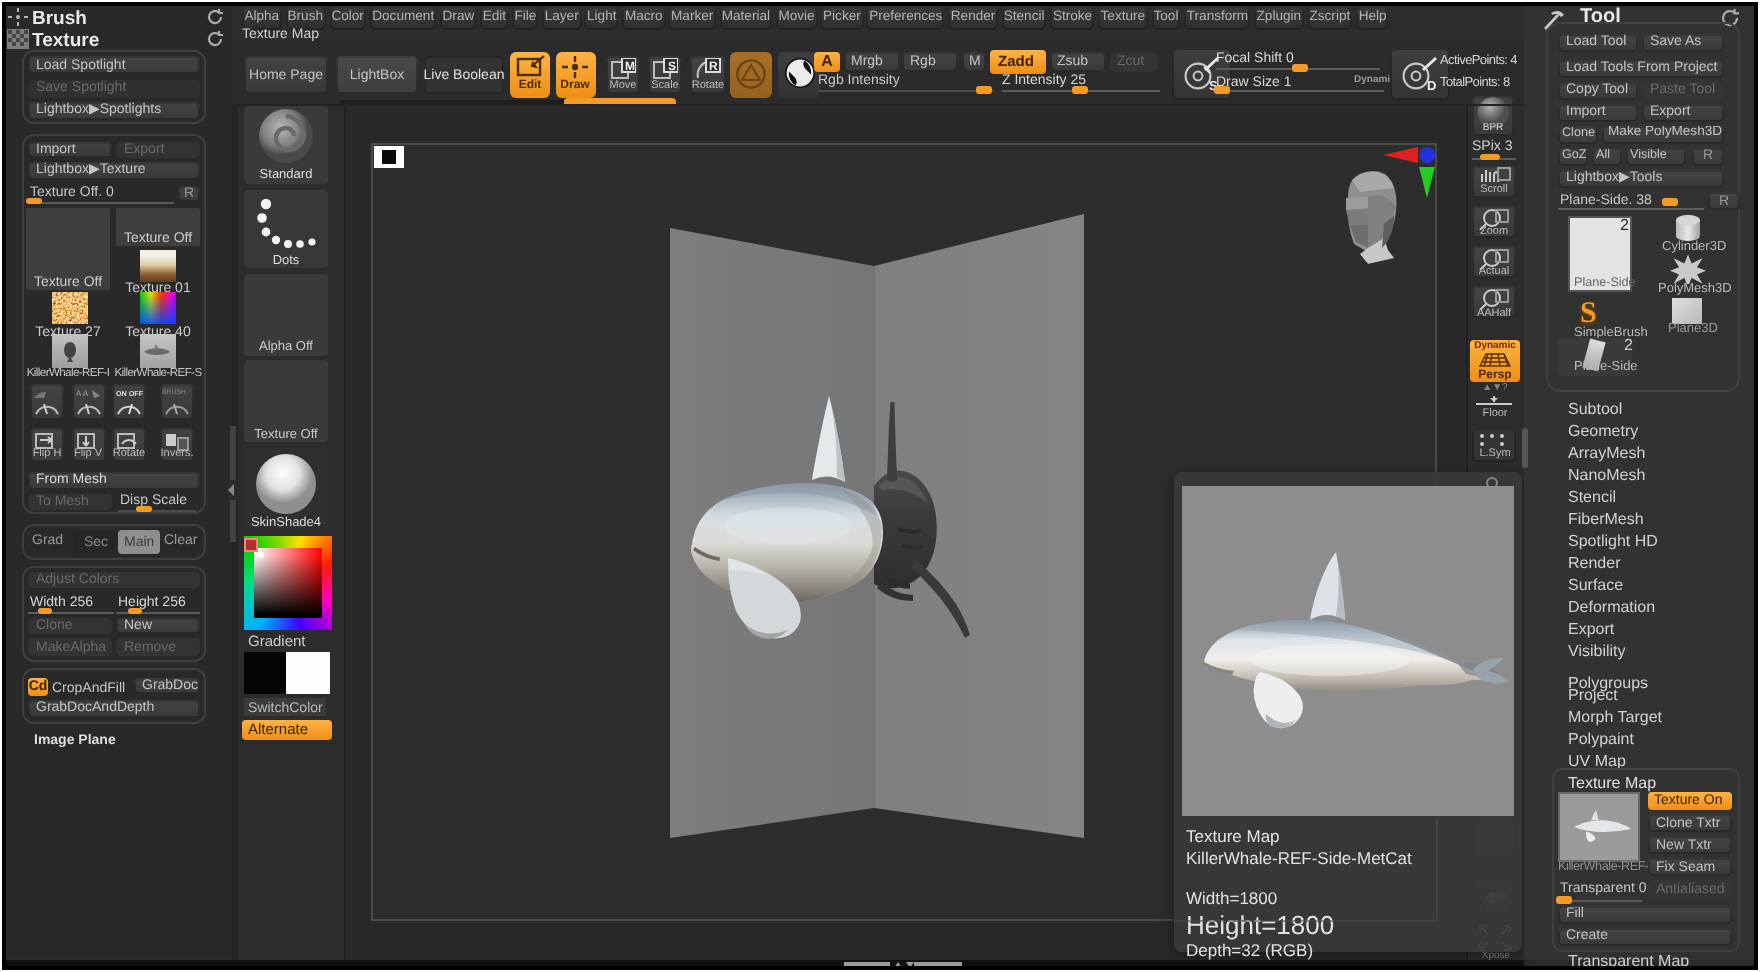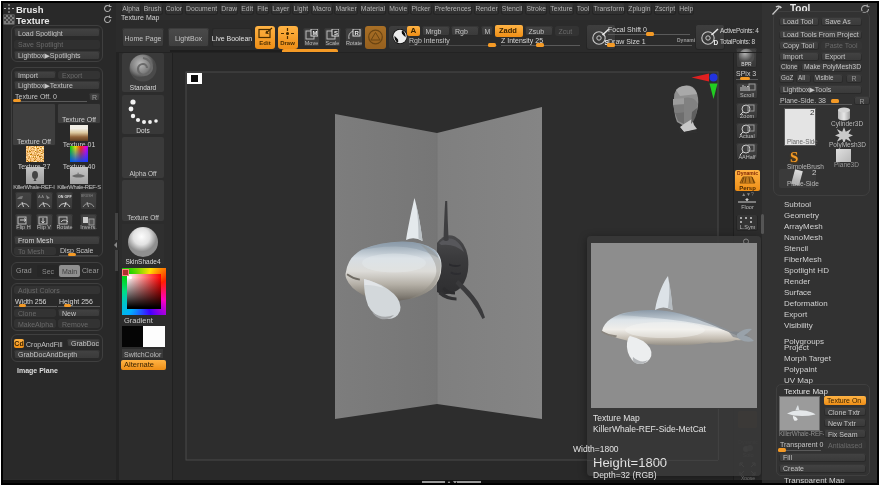--- a/index.html
+++ b/index.html
@@ -618,21 +618,21 @@
 
 <path d="M146 91 Q153 85 161 86 Q157 90 153 92.5 Q159 93.5 163 98 Q155 100 149 96.5 Q145 94 146 91 Z" fill="#99a2aa"></path>
 
 <path d="M11 88 Q17 91.5 26 92.5 L25 94.5 Q16 92.5 10 89 Z" fill="#8a857e"></path>
 
 <path d="M39 93 Q53 96 59 105 Q63 113 56 119 Q47 124 41 117 Q35 109 36 100 Q37 94 39 93 Z" fill="#eceeef"></path>
 <path d="M42 114 Q50 121 57 117 Q52 123 44 120 Q41 117 42 114 Z" fill="#b2b5b8"></path>
 </svg>
 <div class="lbl" style="left:593px;top:414px;color:#e2e2e2;font-size:8.5px">Texture Map</div>
 <div class="lbl" style="left:593px;top:425px;color:#e2e2e2;font-size:8.5px">KillerWhale-REF-Side-MetCat</div>
-<div class="lbl" style="left:573px;top:445px;color:#e2e2e2;font-size:8.5px">Width=1800</div>
+<div class="lbl" style="left:593px;top:445px;color:#e2e2e2;font-size:8.5px">Width=1800</div>
 <div class="lbl" style="left:593px;top:456px;color:#e2e2e2;font-size:13px">Height=1800</div>
 <div class="lbl" style="left:593px;top:471px;color:#e2e2e2;font-size:8.5px">Depth=32 (RGB)</div>
 
 <div class="a" style="left:718px;top:409px;width:1px;height:51px;background:#4a4a4a;opacity:.5"></div>
 <div class="a" style="left:587px;top:460px;width:131px;height:1px;background:#4a4a4a;opacity:.5"></div>
 
 <div class="a" style="left:762px;top:0;width:115px;height:480px;background:#323232"></div>
 <div class="a" style="left:760.5px;top:214px;width:3px;height:20px;background:#555;border-radius:1.5px"></div>
 <svg class="a" style="left:770px;top:3px" width="13" height="13" viewBox="0 0 13 13">
       <path d="M2.5 11.5L9 4.5" stroke="#c9c9c9" fill="none" stroke-width="1.3"></path>

